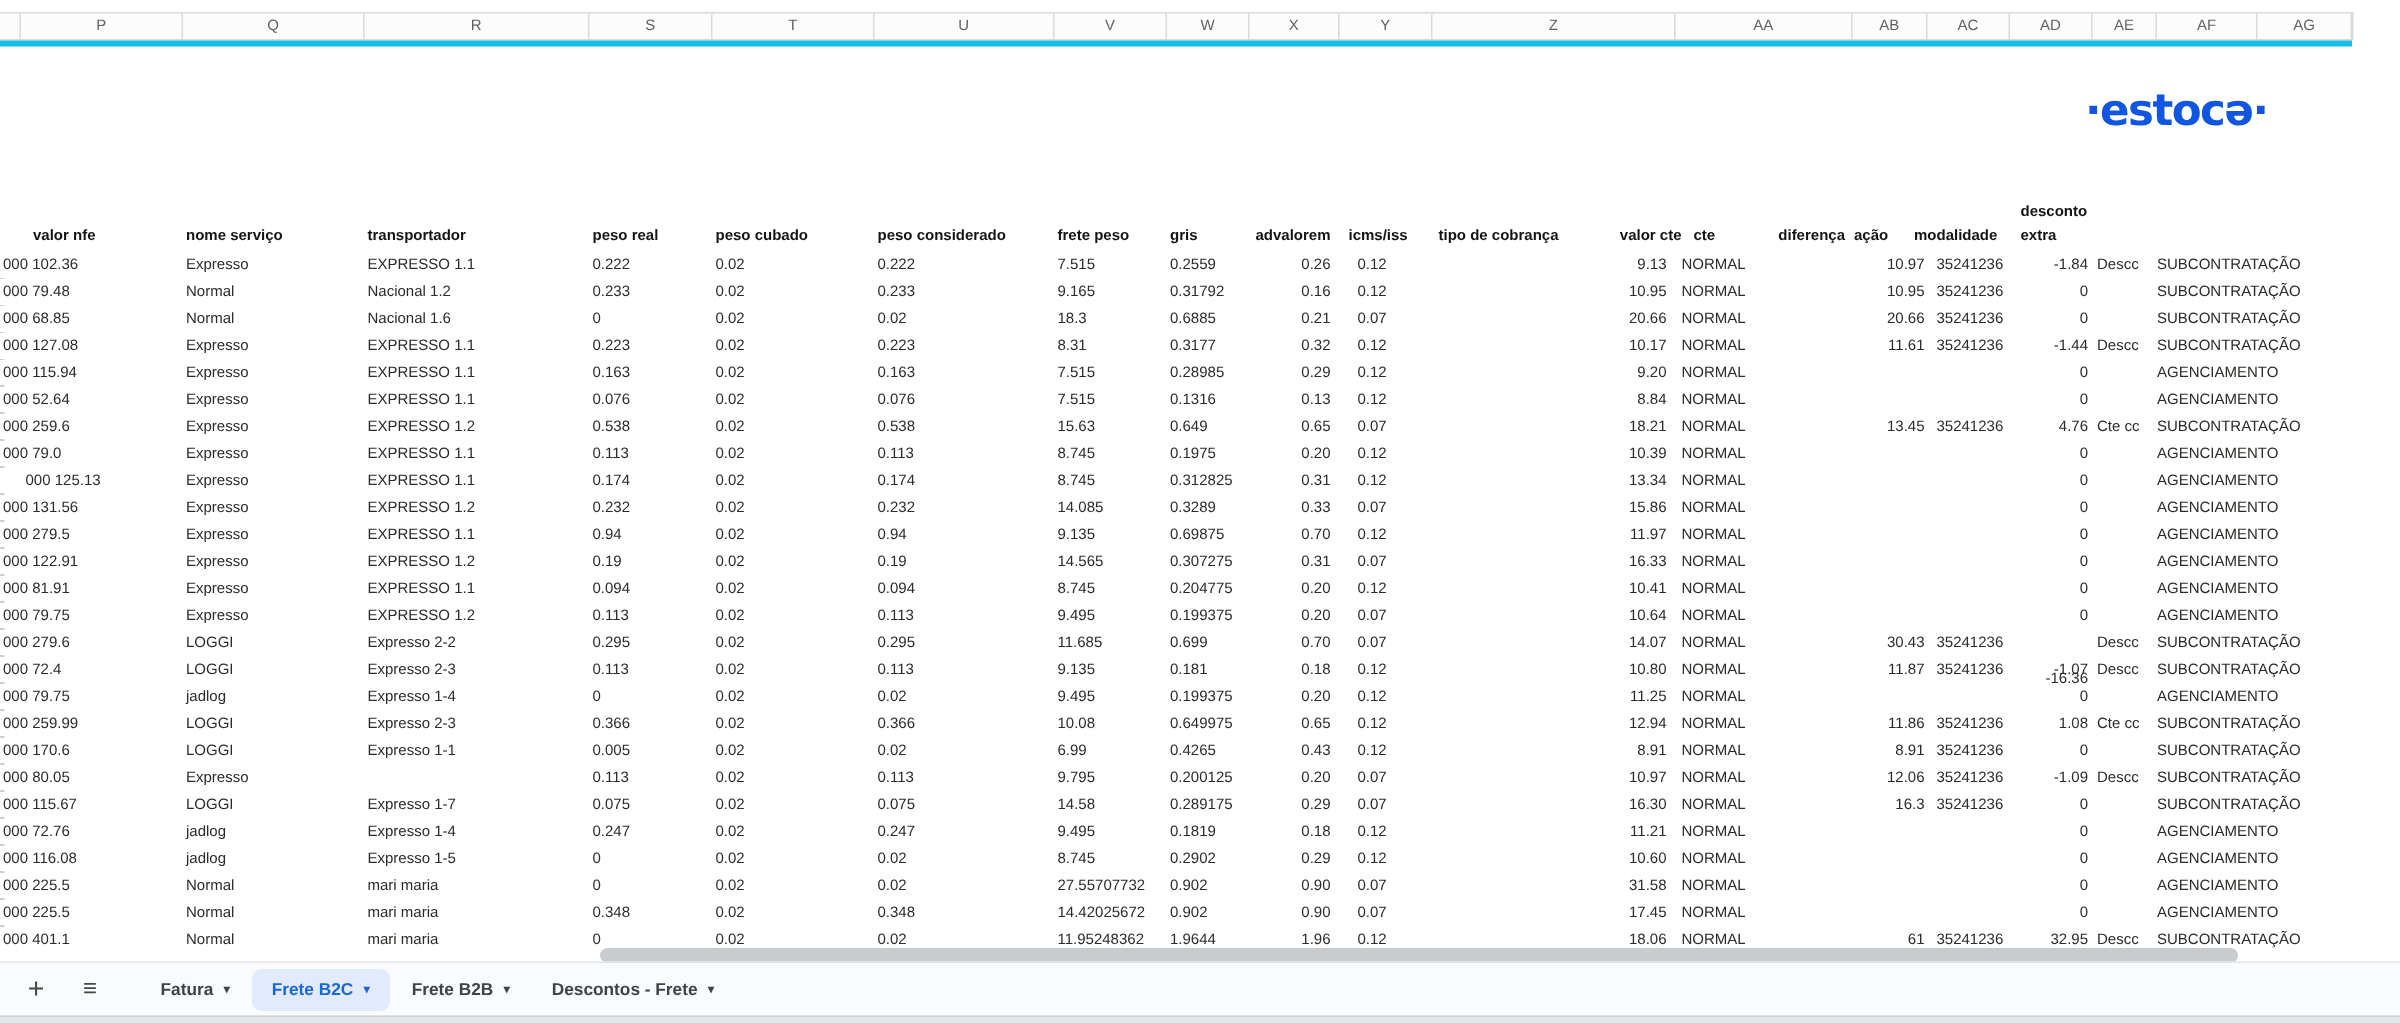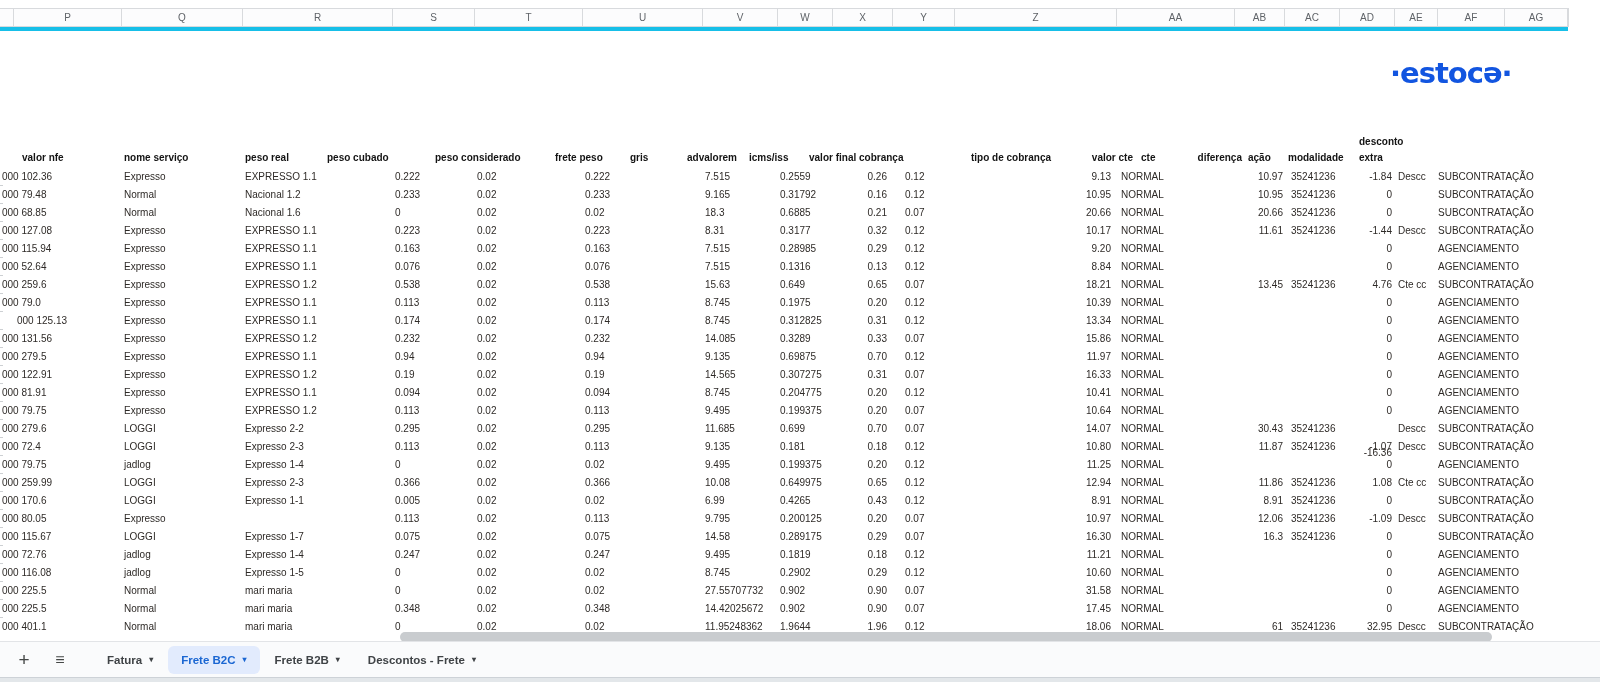--- a/index.html
+++ b/index.html
@@ -91,20 +91,24 @@
   <div class="grid" id="grid">
       <div class="row thead">
         <div class="th" style="width: 122px; padding-left: 22px;">
           <div class="hl"></div>
           <div class="hl">valor nfe</div>
         </div>
         <div class="th" style="width: 121px; padding-left: 2px;">
           <div class="hl"></div>
           <div class="hl">nome serviço</div>
         </div>
+        <div class="th" style="width: 150px; padding-left: 2px;">
+          <div class="hl"></div>
+          <div class="hl">transportador</div>
+        </div>
         <div class="th" style="width: 82px; padding-left: 2px;">
           <div class="hl"></div>
           <div class="hl">peso real</div>
         </div>
         <div class="th" style="width: 108px; padding-left: 2px;">
           <div class="hl"></div>
           <div class="hl">peso cubado</div>
         </div>
         <div class="th" style="width: 120px; padding-left: 2px;">
           <div class="hl"></div>
@@ -118,24 +122,20 @@
           <div class="hl"></div>
           <div class="hl">gris</div>
         </div>
         <div class="th r" style="width: 60px; padding-left: 2px; padding-right: 6px;">
           <div class="hl"></div>
           <div class="hl">advalorem</div>
         </div>
         <div class="th" style="width: 62px; padding-left: 6px;">
           <div class="hl"></div>
           <div class="hl">icms/iss</div>
-        </div>
-        <div class="th" style="width: 162px; padding-left: 4px;">
-          <div class="hl"></div>
-          <div class="hl">valor final cobrança</div>
         </div>
         <div class="th" style="width: 118px; padding-left: 4px;">
           <div class="hl"></div>
           <div class="hl">tipo de cobrança</div>
         </div>
         <div class="th r" style="width: 50px; padding-left: 2px; padding-right: 2px;">
           <div class="hl"></div>
           <div class="hl">valor cte</div>
         </div>
         <div class="th" style="width: 55px; padding-left: 6px;">

